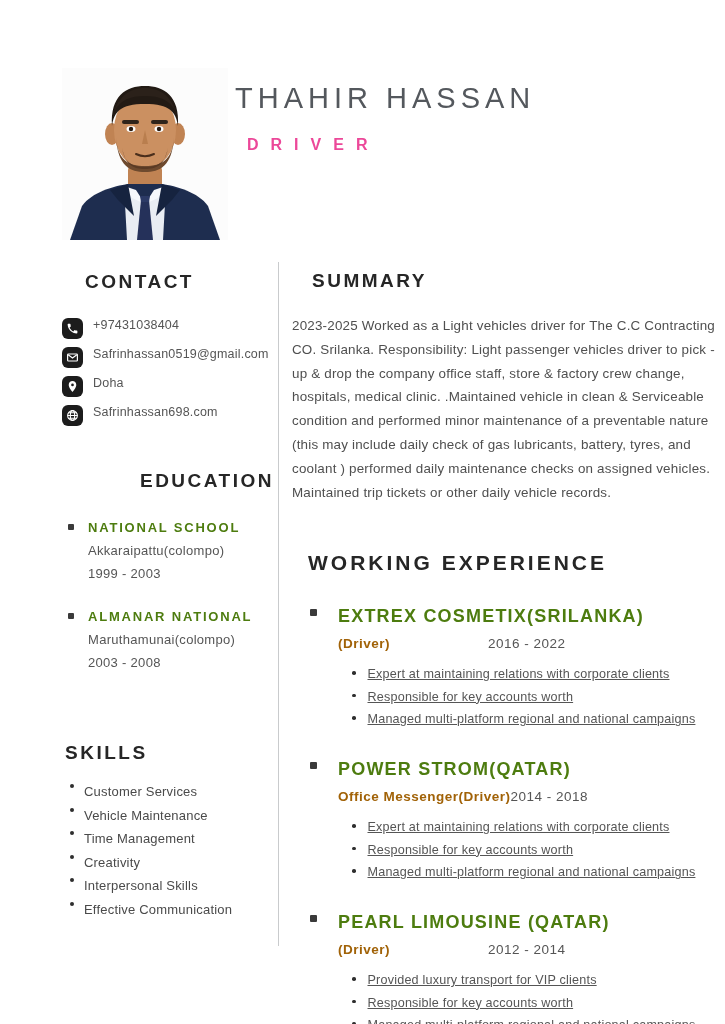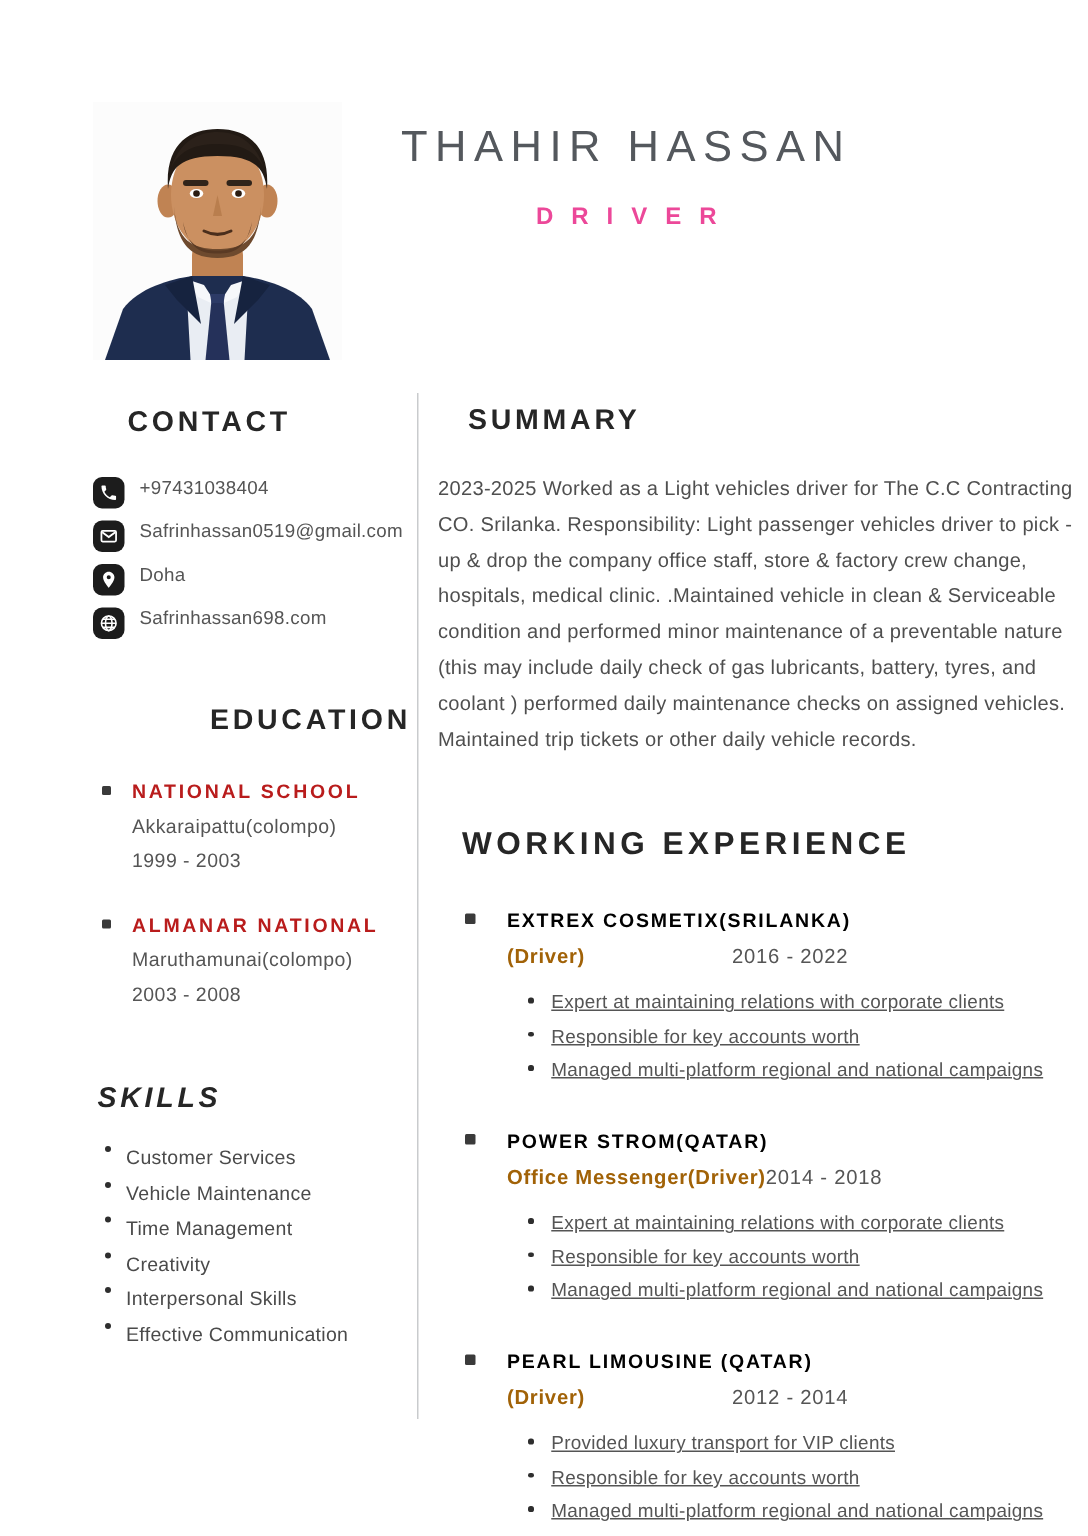--- a/index.html
+++ b/index.html
@@ -9,21 +9,21 @@
     position:relative; width:725px; height:1024px; background:#ffffff;
     overflow:hidden; margin:0 auto;
   }
 
   
   .photo {
     position:absolute; left:62px; top:68px; width:166px; height:172px;
     overflow:hidden; background:#fdfdfd;
   }
   .name-block {
-    position:absolute; left:235px; top:82px; width:365px; text-align:center;
+    position:absolute; left:235px; top:82px; width:365px; text-align:left;
   }
   .person-name {
     font-size:29px; font-weight:400; letter-spacing:5px; color:#54585d;
   }
   .person-title {
     margin-top:21px; font-size:16px; font-weight:600; letter-spacing:12px;
     color:#ec4899; padding-left:12px; 
   }
 
   
@@ -50,25 +50,25 @@
   .cicon svg { width:13px; height:13px; display:block; }
   .contact-text { margin-left:10px; font-size:12.5px; color:#555555; letter-spacing:0.2px; white-space:nowrap; }
 
   
   .edu-heading { padding-left:3px; margin-top:44px;text-align:right; }
   .edu-item { position:relative; padding-left:26px; margin-top:28px; }
   .sq-bullet {
     position:absolute; left:6px; top:4px; width:6px; height:6px;
     background:#3a3a3a; border-radius:1px;
   }
-  .edu-school { font-size:13px; font-weight:700; letter-spacing:1.8px; color:#b91c1c; }
+  .edu-school { font-size:13px; font-weight:700; letter-spacing:1.8px; color:#4d7c0f; }
   .edu-line { font-size:13px; color:#555555; margin-top:8px; letter-spacing:0.3px; }
 
   
-  .skills-heading { padding-left:3px; margin-top:52px;font-style:italic; }
+  .skills-heading { padding-left:3px; margin-top:72px; }
   .skills-sub {
     padding-left:3px; margin-top:28px; font-size:14px; font-weight:600;
     letter-spacing:3px; color:#3c3c3c;
   }
   .skills-list { margin-top:20px; }
   .skill-row { display:flex; align-items:flex-start; height:23.6px; }
   .dot {
     flex:0 0 4px; width:4px; height:4px; border-radius:50%;
     background:#2e2e2e; margin-left:8px;
   }
@@ -78,21 +78,21 @@
   .summary-heading { padding-left:20px; }
   .summary-text {
     margin-top:22px; font-size:13.4px; line-height:23.8px; color:#4f4f4f;
     letter-spacing:0.2px;
   }
 
   
   .we-heading { padding-left:16px; margin-top:47px; font-size:21px; letter-spacing:3px; }
   .job { position:relative; padding-left:46px; margin-top:31px; }
   .job .sq-bullet { left:18px; top:3px; width:7px; height:7px; }
-  .job-company { font-size:13px; font-weight:700; letter-spacing:1.2px; color:#000000; }
+  .job-company { font-size:18px; font-weight:700; letter-spacing:1.2px; color:#4d7c0f; }
   .job-subline { display:flex; margin-top:9px; align-items:baseline; }
   .job-role { font-size:13.5px; font-weight:700; color:#a16207; letter-spacing:0.5px; min-width:150px; }
   .job-dates { font-size:13.5px; color:#555555; letter-spacing:0.5px; }
   .job-bullets { margin-top:14px; padding-left:14px; }
   .jb-row { display:flex; margin-bottom:4.5px; }
   .jb-dot { flex:0 0 3.5px; width:3.5px; height:3.5px; border-radius:50%; background:#2e2e2e; margin-top:6px; }
   .jb-text { margin-left:12px; font-size:12.6px; line-height:18px; color:#555555; letter-spacing:0.2px;text-decoration:underline; }
 </style>
 </head>
 <body>

